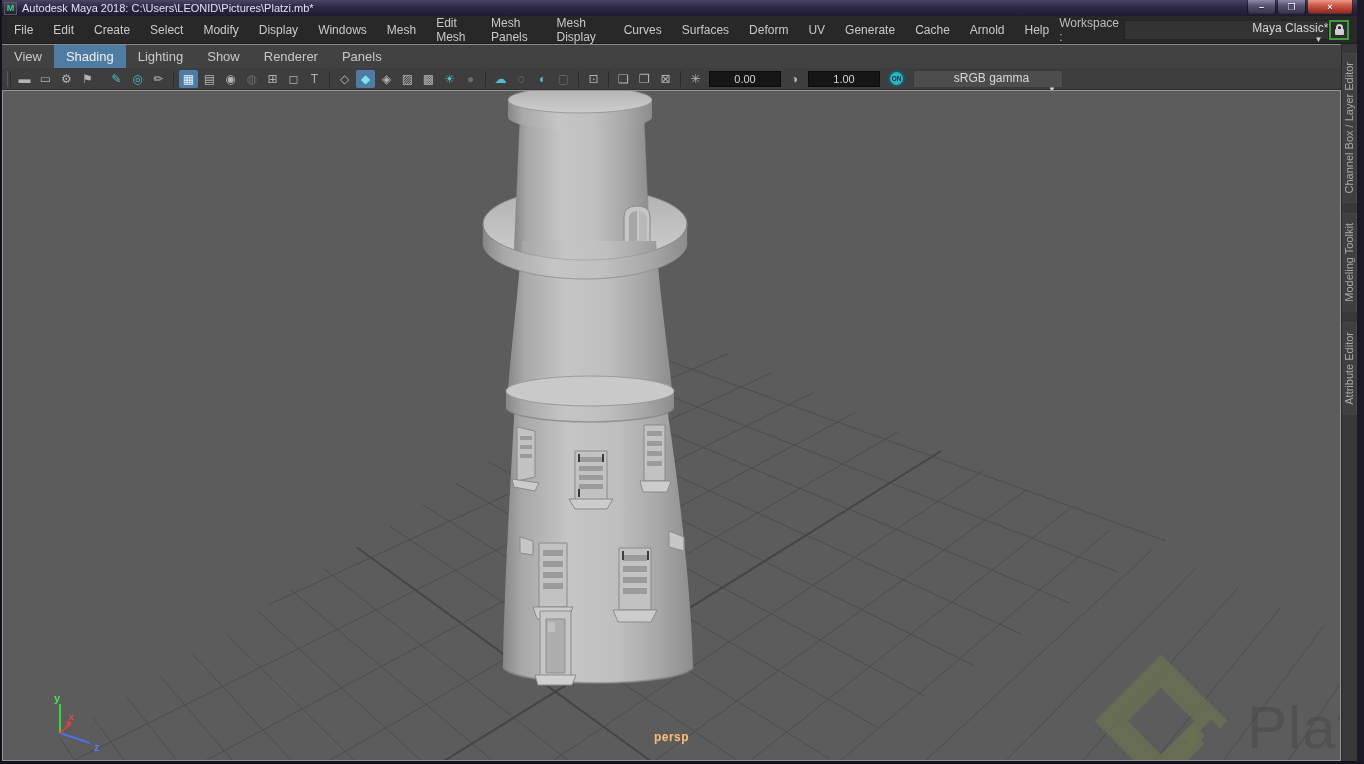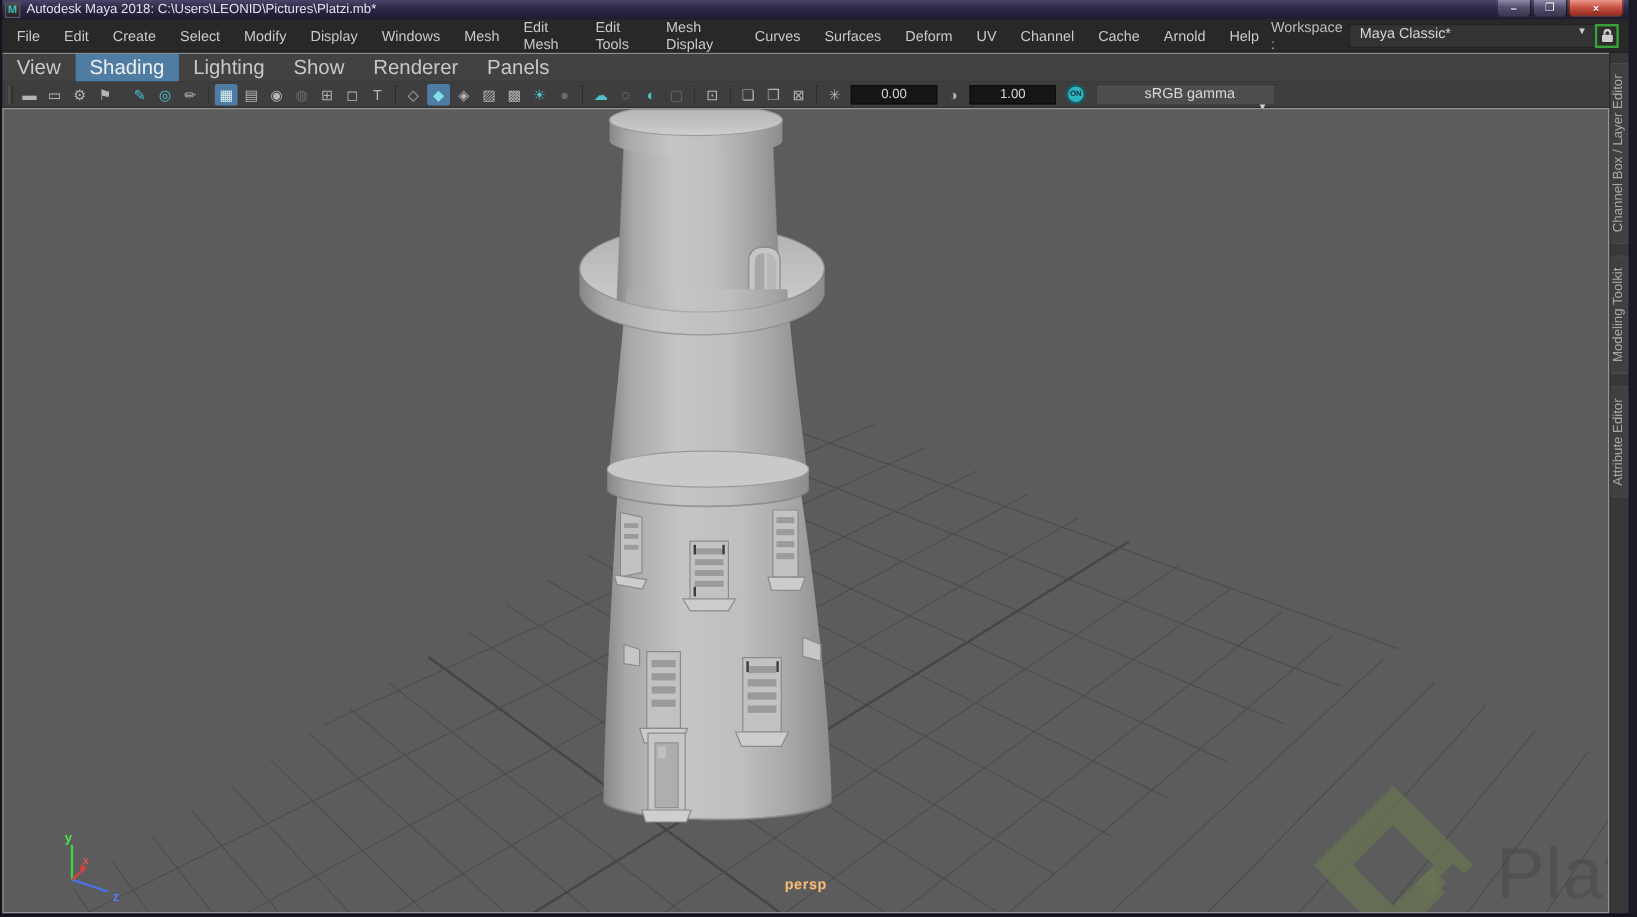--- a/index.html
+++ b/index.html
@@ -23,33 +23,33 @@
   .win-btn.close { width:46px; background:linear-gradient(180deg,#eb9a8a,#cf5b4c 40%,#93291d); }
   
   .menubar { height:28px; flex:0 0 28px; background:#282828; display:flex; align-items:center;
              border-bottom:1px solid #1f1f1f; }
   .menu-item { color:#c9c9c9; font-size:12px; padding:0 10px; height:28px; display:flex; align-items:center;
                cursor:default; }
   .menu-item:first-child { padding-left:12px; }
   .workspace { margin-left:auto; display:flex; align-items:center; gap:0; padding-right:8px; }
   .workspace-label { color:#bdbdbd; font-size:12px; }
   .workspace-select { width:210px; height:20px; background:#333333; border:1px solid #232323;
-                      display:flex; align-items:flex-start; color:#d6d6d6; font-size:12px; padding-left:8px; }
+                      display:flex; align-items:flex-end; color:#d6d6d6; font-size:12px; padding-left:8px;flex-direction:column; }
   .workspace-select .dd-arrow { margin-left:auto; padding:0 6px; color:#cfcfcf; font-size:8px; }
   .lock-btn { width:20px; height:20px; border:2px solid #3aa03a; background:#2d2d2d;
               display:flex; flex-direction:column; align-items:center; justify-content:center; }
   .lock-shackle { width:7px; height:5px; border:2px solid #cfcfcf; border-bottom:none; border-radius:4px 4px 0 0; }
   .lock-body { width:9px; height:6px; background:#cfcfcf; border-radius:1px; }
   
   .body-row { flex:1; display:flex; min-height:0; }
   .center-col { flex:1; display:flex; flex-direction:column; min-width:0; }
   
   .panel-menubar { height:24px; flex:0 0 24px; background:#424242; border-top:1px solid #8a8a8a;
                    display:flex; align-items:stretch; }
-  .panel-menu-item { color:#c8c8c8; font-size:17px; padding:0 12px; display:flex; align-items:center; }
+  .panel-menu-item { color:#c8c8c8; font-size:13px; padding:0 12px; display:flex; align-items:center; }
   .panel-menu-item.active { background:#4f7ca3; color:#eeeeee; }
   
   .toolbar { height:22px; flex:0 0 22px; background:#3e3e3e; display:flex; align-items:center;
              padding-left:2px; border-bottom:1px solid #2e2e2e; }
   .tb-handle { width:4px; height:16px; border-left:1px solid #585858; border-right:1px solid #2b2b2b;
                margin:0 3px; }
   .tb-sep { width:1px; height:16px; background:#585858; border-right:1px solid #2b2b2b; margin:0 4px; }
   .tb-gap { width:8px; }
   .tb-icon { width:19px; height:18px; display:flex; align-items:center; justify-content:center;
              color:#b4b4b4; font-size:12px; margin:0 1px; border-radius:2px; }
@@ -100,27 +100,27 @@
     <div id="menu-items" style="display:flex">
         <div class="menu-item">File</div>
         <div class="menu-item">Edit</div>
         <div class="menu-item">Create</div>
         <div class="menu-item">Select</div>
         <div class="menu-item">Modify</div>
         <div class="menu-item">Display</div>
         <div class="menu-item">Windows</div>
         <div class="menu-item">Mesh</div>
         <div class="menu-item">Edit Mesh</div>
-        <div class="menu-item">Edit Tools</div>
+        <div class="menu-item">Mesh Panels</div>
         <div class="menu-item">Mesh Display</div>
         <div class="menu-item">Curves</div>
         <div class="menu-item">Surfaces</div>
         <div class="menu-item">Deform</div>
         <div class="menu-item">UV</div>
-        <div class="menu-item">Channel</div>
+        <div class="menu-item">Generate</div>
         <div class="menu-item">Cache</div>
         <div class="menu-item">Arnold</div>
         <div class="menu-item">Help</div>
       </div>
     <div class="workspace">
       <span class="workspace-label">Workspace :</span>
       <div class="workspace-select">
         <span>Maya Classic*</span>
         <span class="dd-arrow">▼</span>
       </div>

